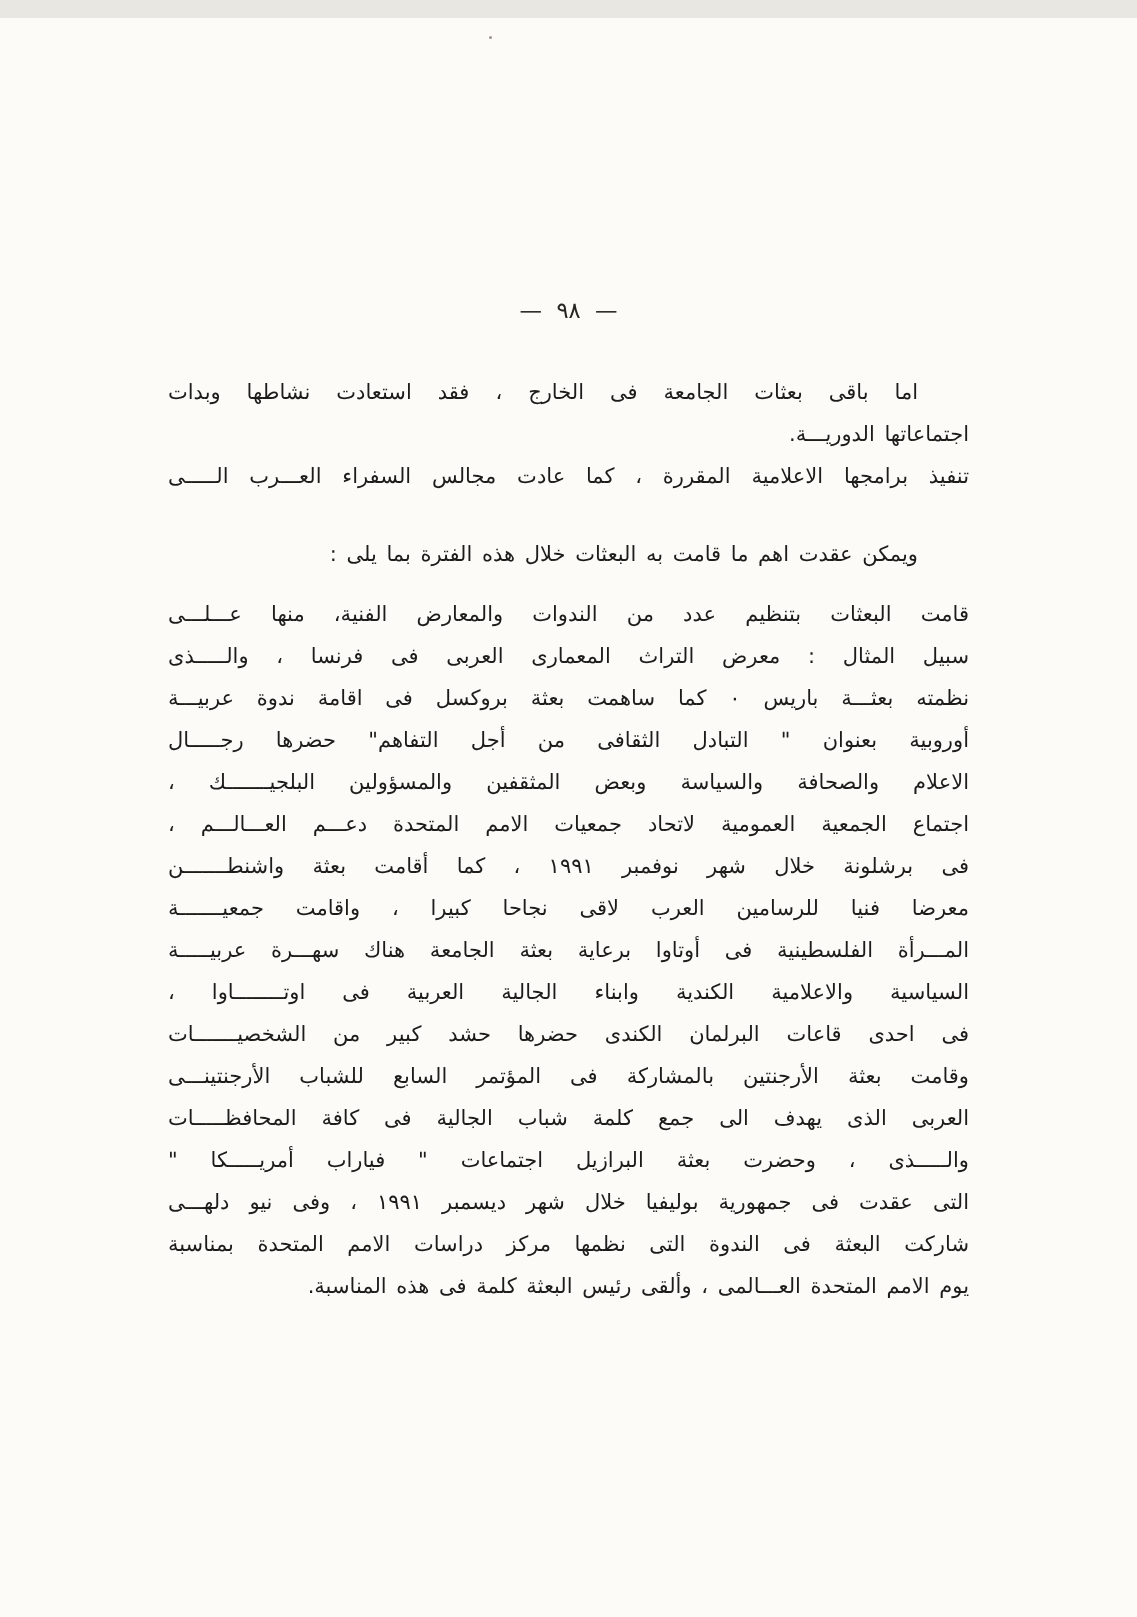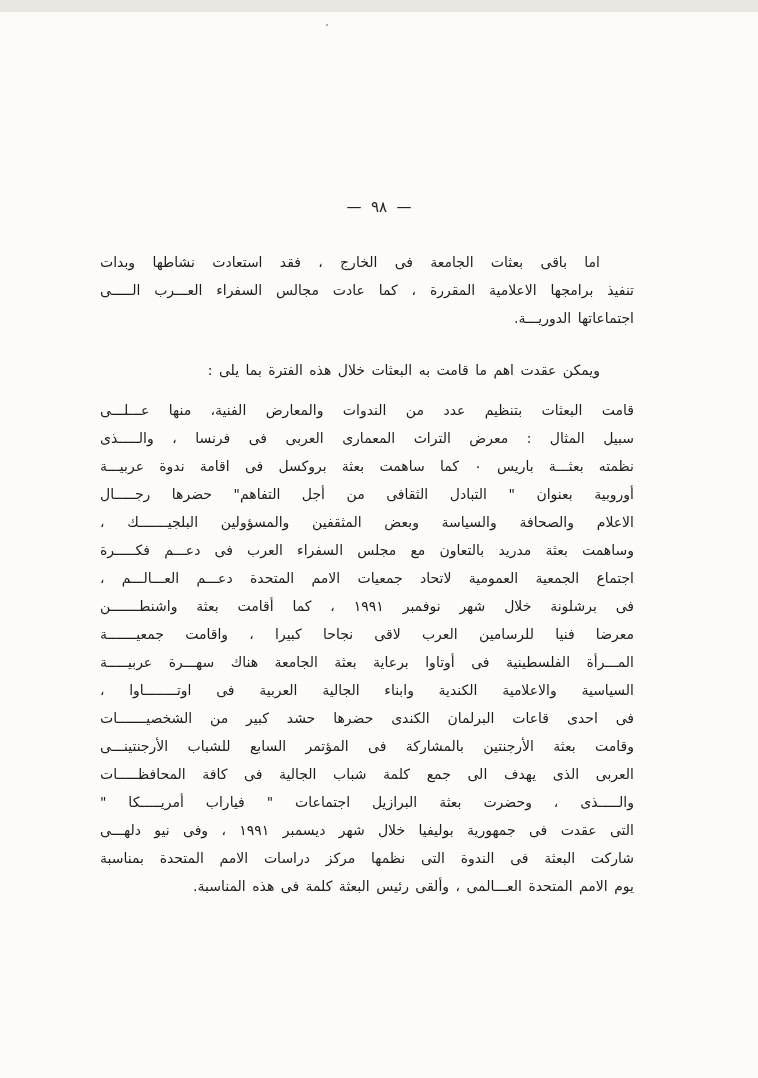--- a/index.html
+++ b/index.html
@@ -23,21 +23,21 @@
     left: 0;
     right: 0;
     text-align: center;
     font-size: 15px;
     white-space: pre;
     color: #262522;
   }
   .content {
     position: absolute;
     top: 236px;
-    right: 124px;
+    right: 112px;
     width: 534px;
     direction: rtl;
   }
   .paragraph {
     margin: 0;
   }
   .paragraph.p1 { margin-bottom: 24px; }
   .paragraph.p2 { margin-bottom: 12px; }
   .line {
     font-size: 14px;
@@ -66,33 +66,32 @@
 </style>
 </head>
 <body>
 
 <div class="page">
   <div class="speckle"></div>
   <div class="page-number">—  ٩٨  —</div>
   <div class="content">
     <div class="paragraph p1 first-indent">
         <div class="line">اما باقى بعثات الجامعة فى الخارج ،  فقد استعادت نشاطها وبدات</div>
+        <div class="line line-last">اجتماعاتها الدوريـــة.</div>
         <div class="line">تنفيذ برامجها الاعلامية المقررة ،  كما عادت مجالس السفراء العـــرب الـــــى</div>
-        <div class="line line-last">اجتماعاتها الدوريـــة.</div>
       </div>
     <div class="paragraph p2 first-indent">
         <div class="line line-last">ويمكن عقدت اهم ما قامت به البعثات خلال هذه الفترة بما يلى :</div>
       </div>
     <div class="paragraph p3">
         <div class="line">قامت البعثات بتنظيم عدد من الندوات والمعارض الفنية،  منها عـــلـــى</div>
         <div class="line">سبيل المثال :  معرض التراث المعمارى العربى فى فرنسا ،  والـــــذى</div>
         <div class="line">نظمته بعثـــة باريس ٠  كما ساهمت بعثة بروكسل فى اقامة ندوة عربيـــة</div>
         <div class="line">أوروبية بعنوان "  التبادل الثقافى من أجل التفاهم"  حضرها رجـــــال</div>
         <div class="line">الاعلام والصحافة والسياسة وبعض المثقفين والمسؤولين البلجيـــــــك ،</div>
-        <div class="line">وساهمت بعثة مدريد بالتعاون مع مجلس السفراء العرب فى دعـــم فكـــــرة</div>
         <div class="line">اجتماع الجمعية العمومية لاتحاد جمعيات الامم المتحدة دعـــم العـــالـــم ،</div>
         <div class="line">فى برشلونة خلال شهر نوفمبر ١٩٩١ ،  كما أقامت بعثة واشنطـــــــن</div>
         <div class="line">معرضا فنيا للرسامين العرب لاقى نجاحا كبيرا ،  واقامت جمعيـــــــة</div>
         <div class="line">المـــرأة الفلسطينية فى أوتاوا برعاية بعثة الجامعة هناك سهـــرة عربيـــــة</div>
         <div class="line">السياسية والاعلامية الكندية وابناء الجالية العربية فى اوتــــــــاوا ،</div>
         <div class="line">فى احدى قاعات البرلمان الكندى حضرها حشد كبير من الشخصيـــــــات</div>
         <div class="line">وقامت بعثة الأرجنتين بالمشاركة فى المؤتمر السابع للشباب الأرجنتينـــى</div>
         <div class="line">العربى الذى يهدف الى جمع كلمة شباب الجالية فى كافة المحافظـــــات</div>
         <div class="line">والـــــذى ،  وحضرت بعثة البرازيل اجتماعات " فياراب أمريـــــكا "</div>
         <div class="line">التى عقدت فى جمهورية بوليفيا خلال شهر ديسمبر ١٩٩١ ، وفى نيو دلهـــى</div>

